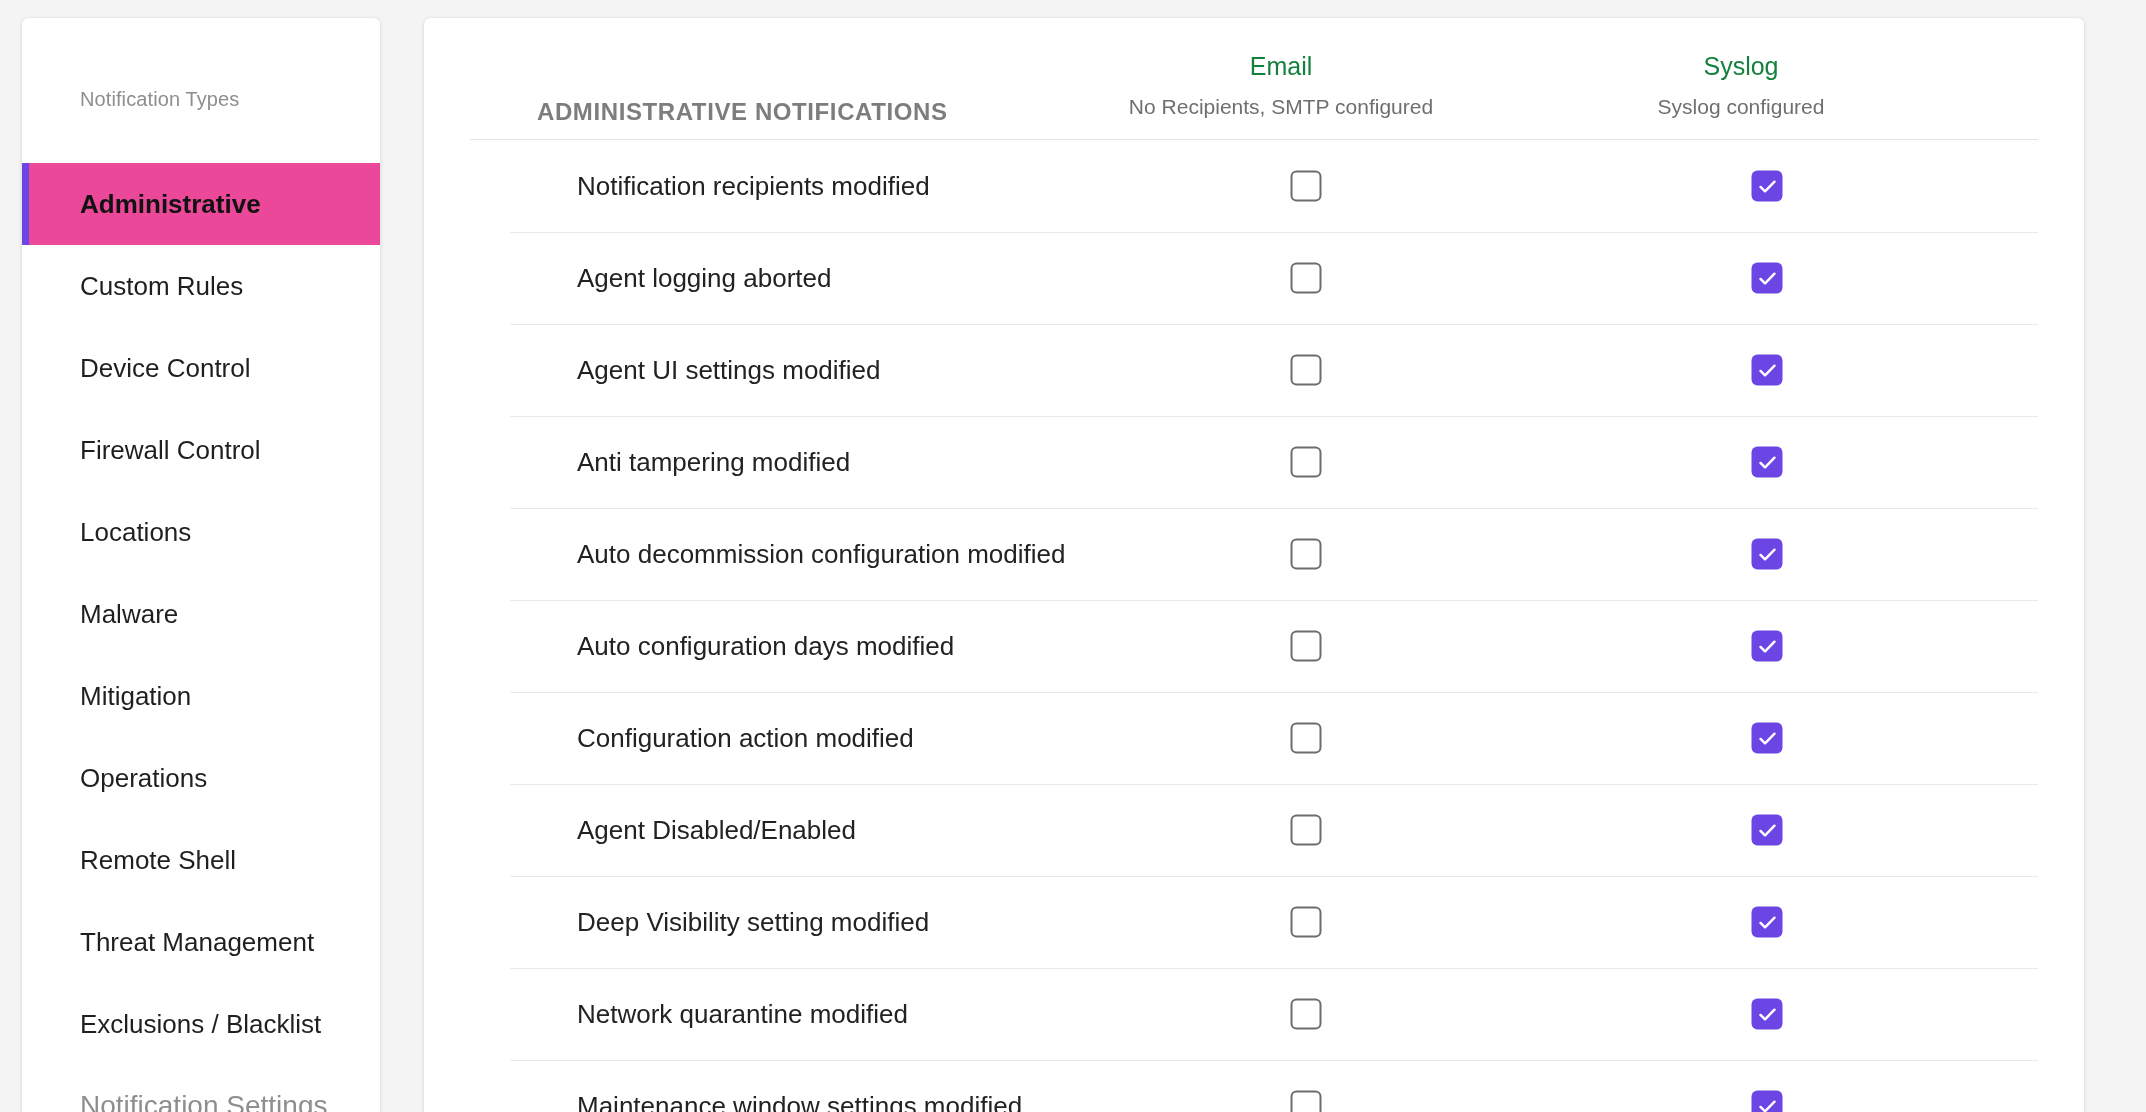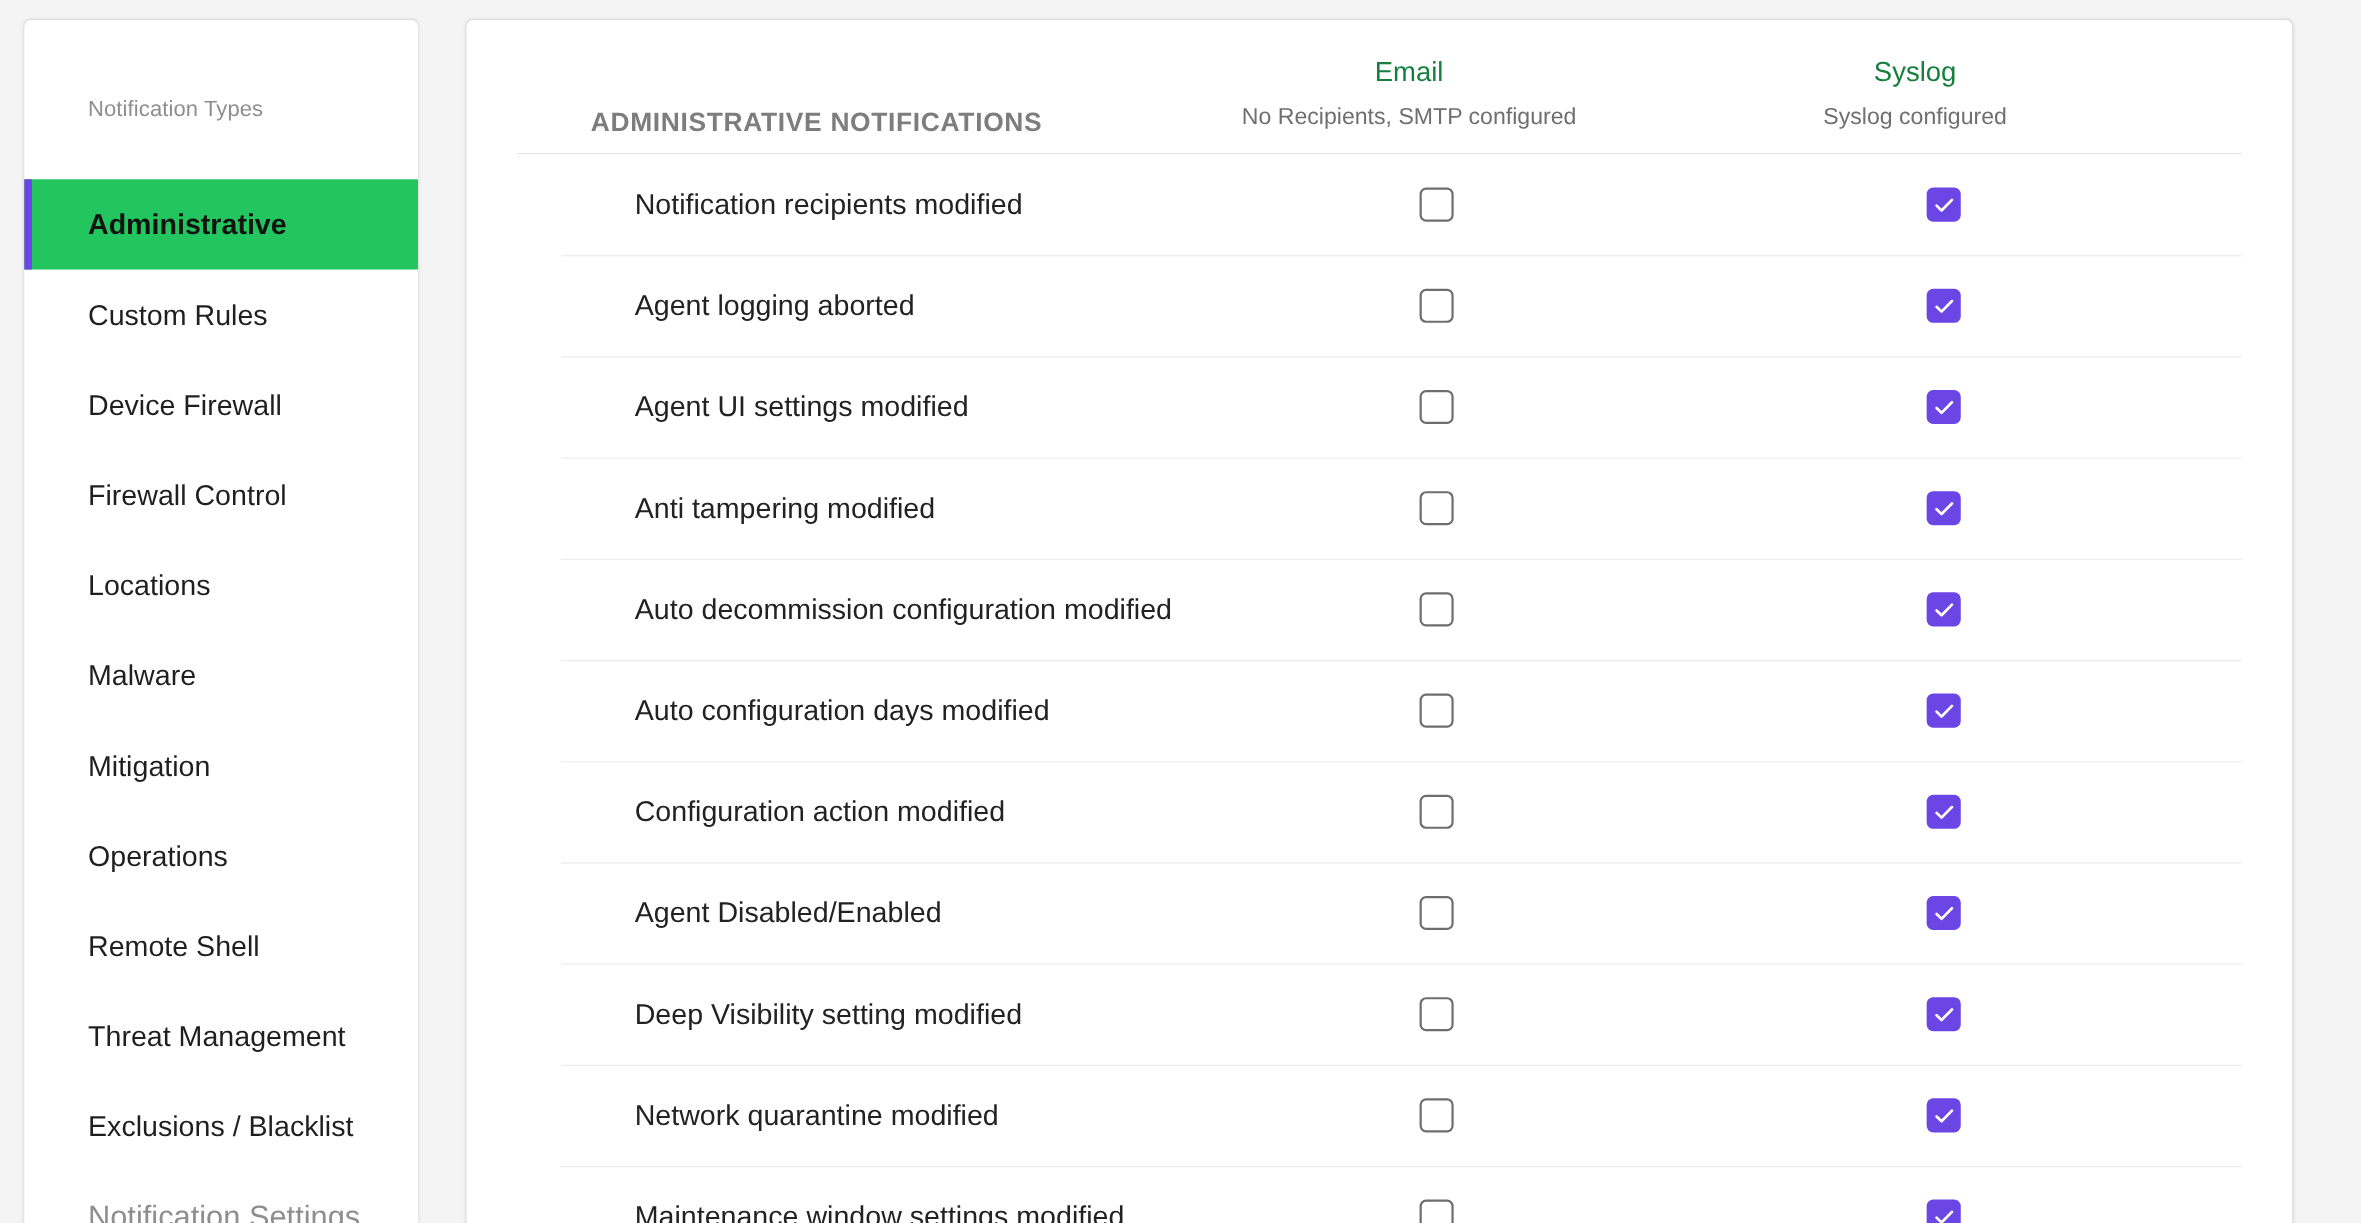--- a/index.html
+++ b/index.html
@@ -61,21 +61,21 @@
   }
 
   .sidebar-item .label {
     font-size: 26px;
     color: #1f1f1f;
     font-weight: 400;
     white-space: nowrap;
   }
 
   .sidebar-item.active {
-    background: #22c55e;
+    background: #ec4899;
   }
 
   .sidebar-item.active .label {
     font-weight: 700;
     color: #121212;
   }
 
   .sidebar-item .accent {
     position: absolute;
     left: 0;
@@ -248,21 +248,21 @@
         <div class="sidebar-item active">
           <span class="accent"></span>
           <span class="label">Administrative</span>
         </div>
         <div class="sidebar-item">
           <span class="accent"></span>
           <span class="label">Custom Rules</span>
         </div>
         <div class="sidebar-item">
           <span class="accent"></span>
-          <span class="label">Device Firewall</span>
+          <span class="label">Device Control</span>
         </div>
         <div class="sidebar-item">
           <span class="accent"></span>
           <span class="label">Firewall Control</span>
         </div>
         <div class="sidebar-item">
           <span class="accent"></span>
           <span class="label">Locations</span>
         </div>
         <div class="sidebar-item">

